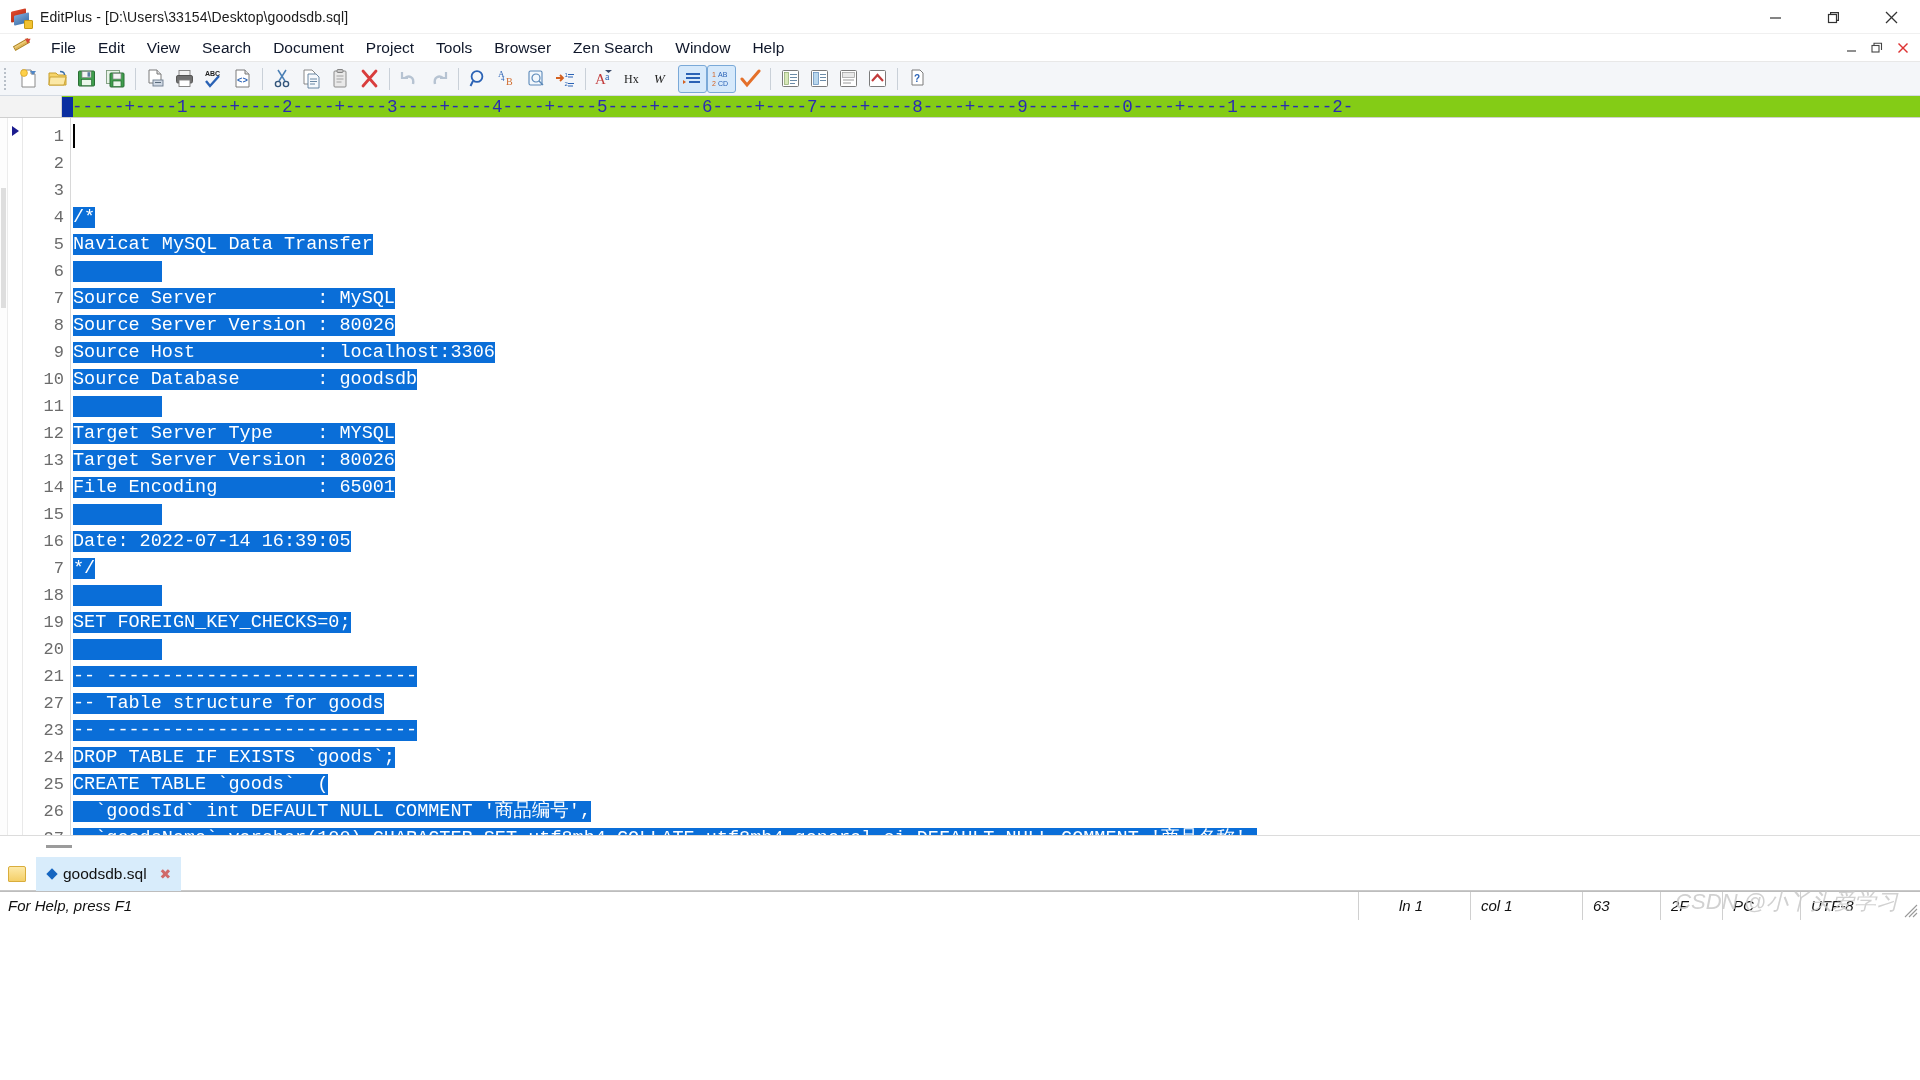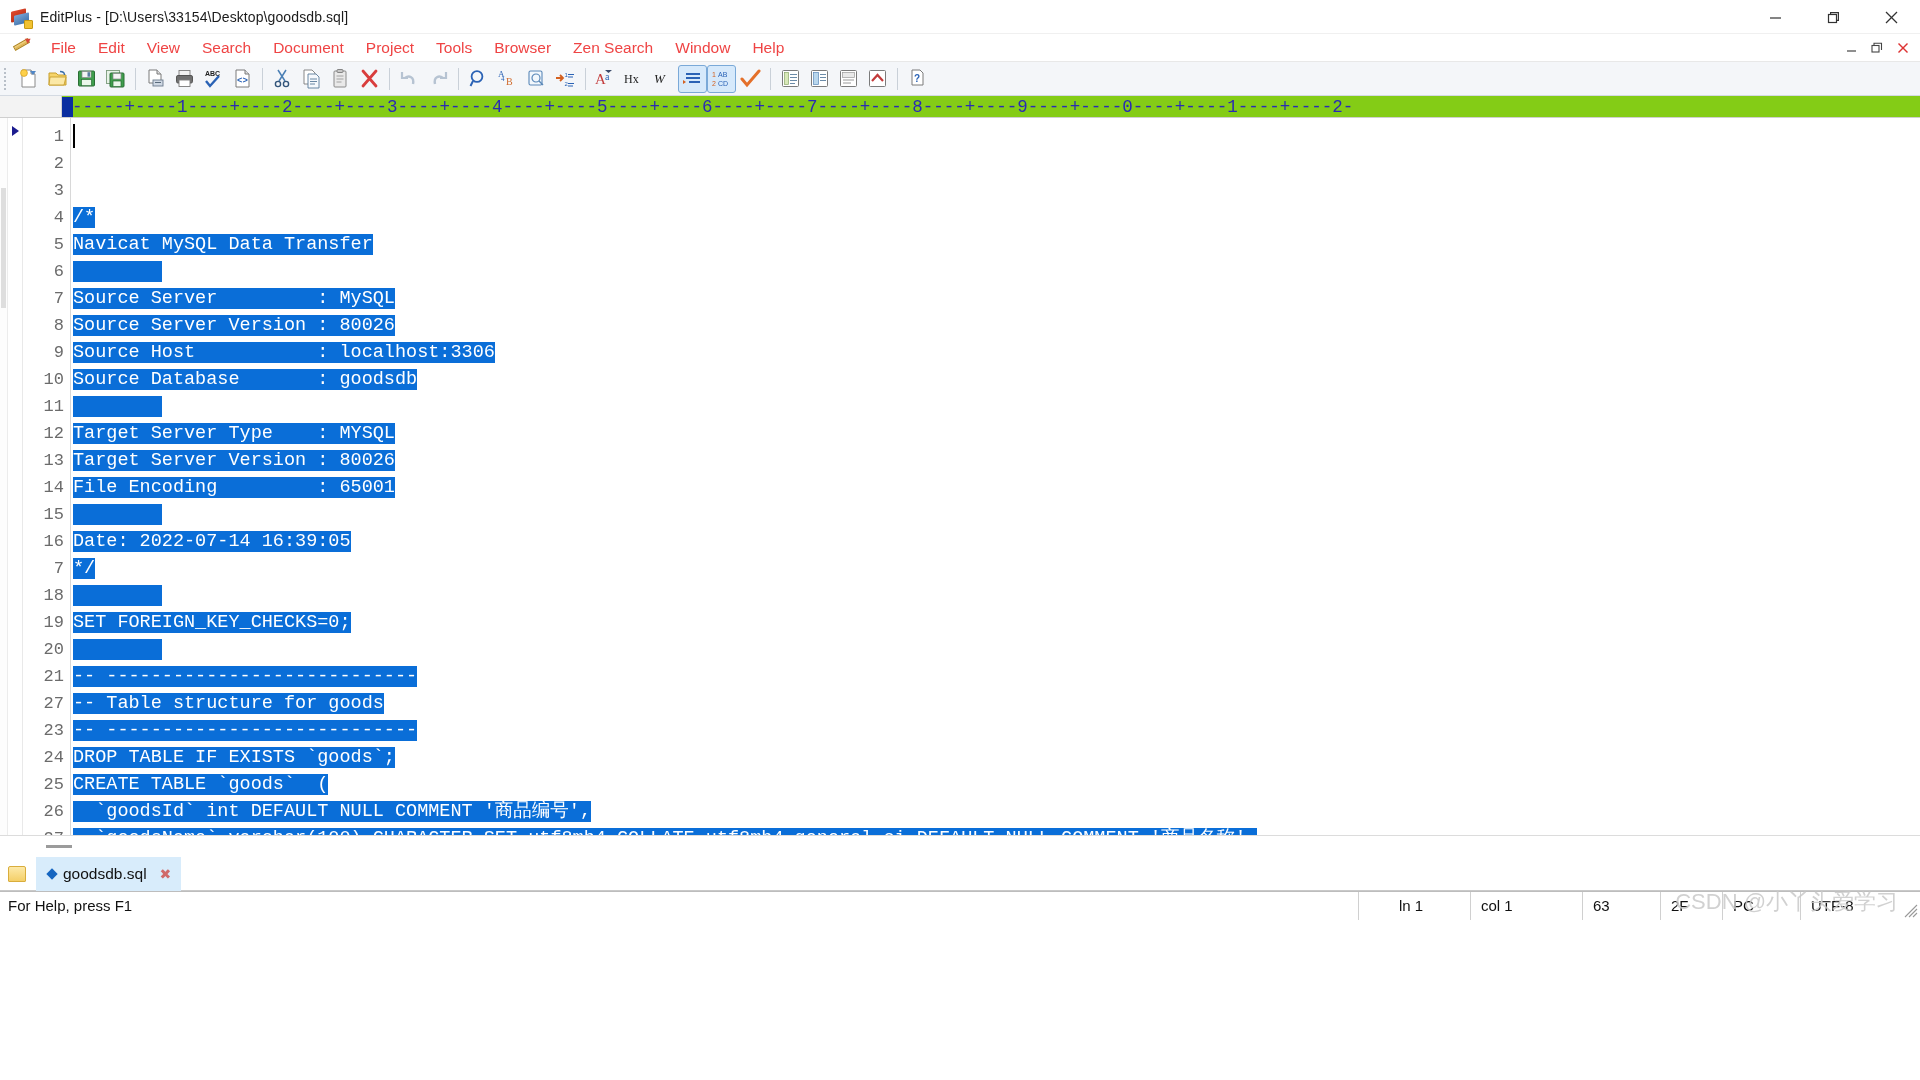--- a/index.html
+++ b/index.html
@@ -89,21 +89,21 @@
     position: absolute; left: 16px; top: -1px;
     width: 0; height: 0;
     border-left: 5px solid #d8483a;
     border-top: 3px solid transparent;
     border-bottom: 3px solid transparent;
     transform: rotate(-30deg);
   }
   .menu-items { display: flex; align-items: center; }
   .menu-item {
     font-size: 15.5px;
-    color: #ef4444;
+    color: #0f172a;
     padding: 2px 11px;
     white-space: nowrap;
     cursor: default;
   }
   .doc-buttons {
     position: absolute; right: 4px; top: 0;
     height: 28px; display: flex; align-items: center;
   }
   .doc-btn {
     width: 26px; height: 24px;
@@ -304,20 +304,21 @@
   
   .statusbar {
     height: 28px;
     background: #ffffff;
     display: flex;
     align-items: center;
     font-size: 15px;
     color: #111;
     border-top: 1px solid #bdbdbd;
     position: relative;
+    font-style: italic;
   }
   .st-help { padding-left: 8px; flex: 1; }
   .st-cell {
     height: 28px;
     display: flex; align-items: center;
     padding: 0 10px;
     border-left: 1px solid #d0d0d0;
     white-space: nowrap;
   }
   .st-cell.w1 { width: 112px; padding-left: 40px; }

